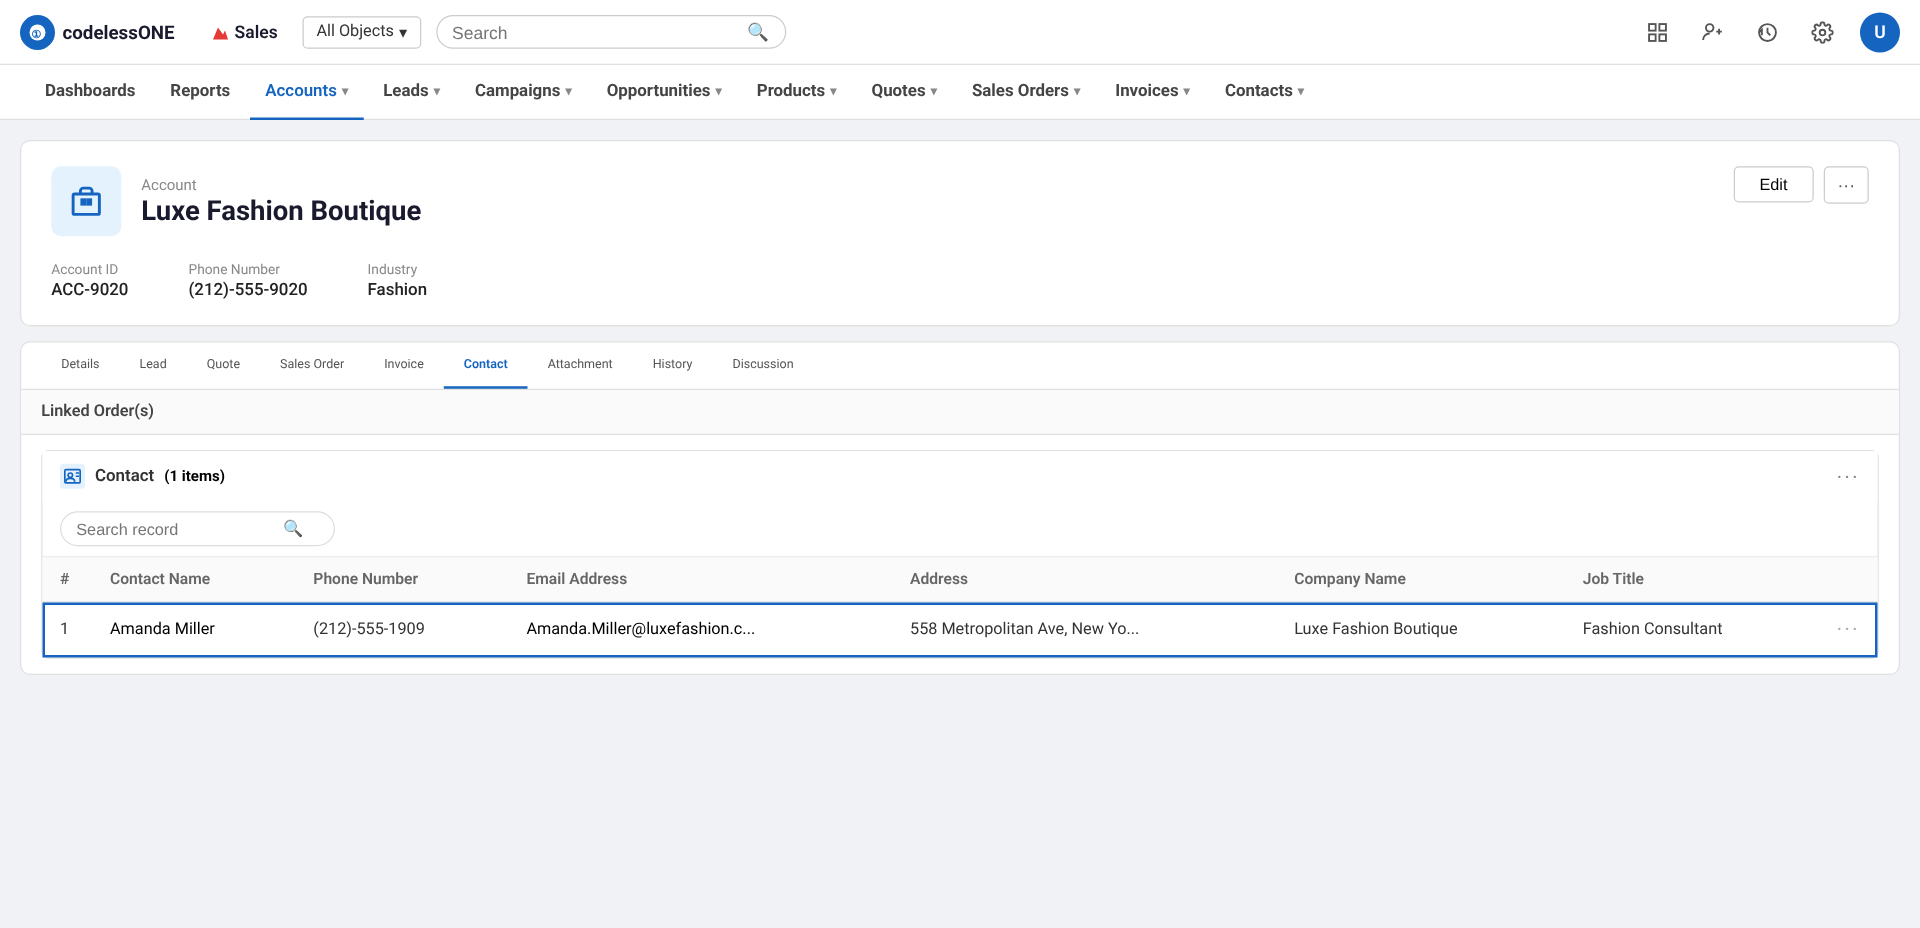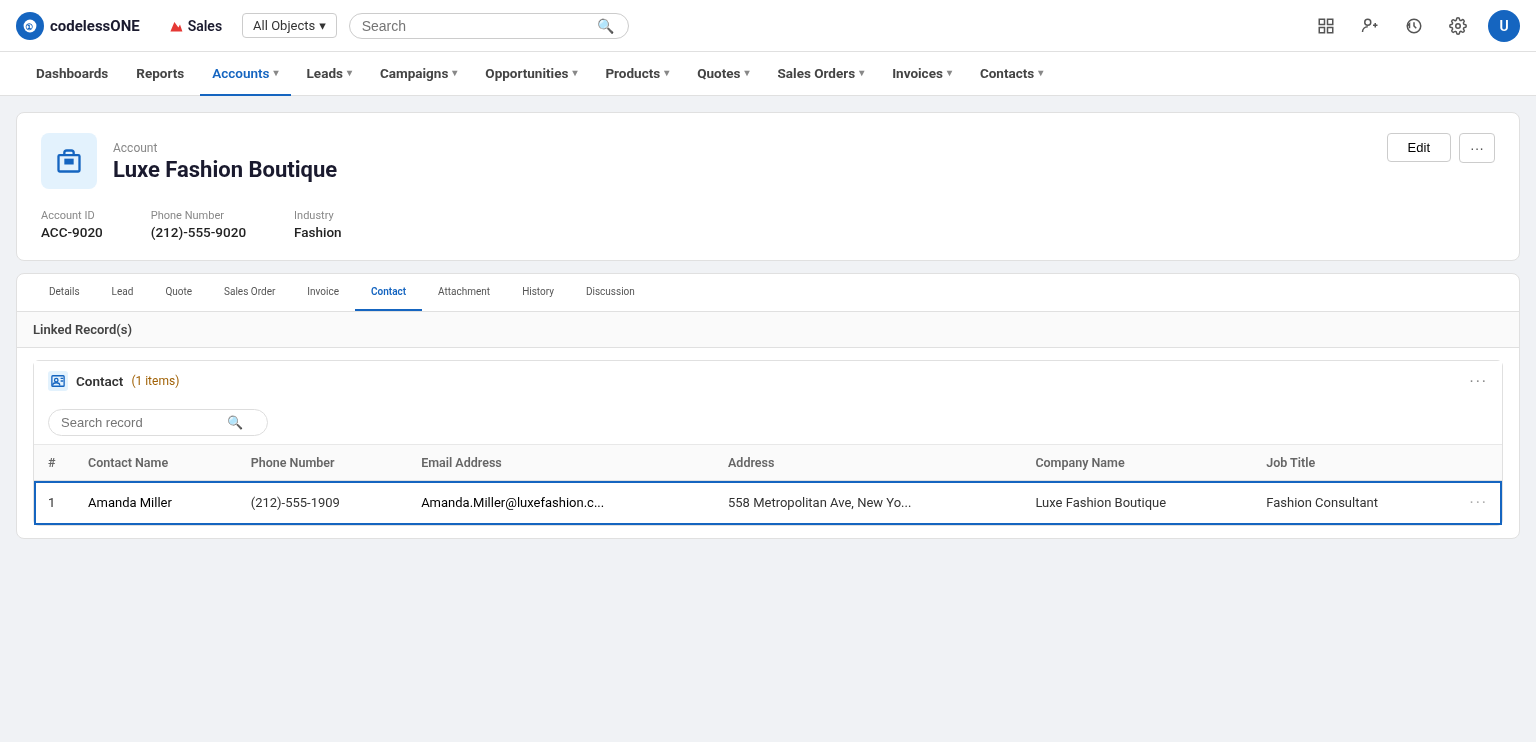--- a/index.html
+++ b/index.html
@@ -48,21 +48,21 @@
     .tabs-row { display: flex; border-bottom: 1px solid #e0e0e0; padding: 0 16px; }
     .tab-item { padding: 12px 16px; font-size: 10px; color: #555; cursor: pointer; border-bottom: 2px solid transparent; white-space: nowrap; }
     .tab-item.active { color: #1565c0; font-weight: 600; border-bottom: 2px solid #1565c0; }
     .linked-records-header { padding: 10px 16px; font-size: 13px; font-weight: 600; color: #444; border-bottom: 1px solid #e0e0e0; background: #fafafa; }
 
     
     .contact-section { border: 1px solid #e0e0e0; margin: 12px 16px; border-radius: 6px; }
     .contact-section-header { display: flex; align-items: center; justify-content: space-between; padding: 10px 14px; background: #fff; }
     .contact-section-title { display: flex; align-items: center; gap: 8px; font-size: 13.5px; font-weight: 600; color: #333; }
     .contact-icon { width: 20px; height: 20px; background: #e3f2fd; border-radius: 3px; display: flex; align-items: center; justify-content: center; font-size: 11px; }
-    .count-badge { font-size: 12px; color: #a16207; font-weight: 400; }
+    .count-badge { font-size: 12px; color: #000000; font-weight: 700; }
     .section-more { cursor: pointer; color: #888; font-size: 16px; letter-spacing: 2px; }
 
     
     .search-record-wrap { padding: 8px 14px; border-bottom: 1px solid #e8e8e8; }
     .search-record { display: flex; align-items: center; border: 1px solid #ddd; border-radius: 20px; padding: 5px 12px; width: 220px; gap: 6px; background: #fff; }
     .search-record input { border: none; outline: none; font-size: 13px; color: #888; width: 160px; }
     .search-small-icon { color: #aaa; font-size: 13px; }
 
     
     .contact-table { width: 100%; border-collapse: collapse; }
@@ -232,21 +232,21 @@
       <div class="tab-item">Lead</div>
       <div class="tab-item">Quote</div>
       <div class="tab-item">Sales Order</div>
       <div class="tab-item">Invoice</div>
       <div class="tab-item active">Contact</div>
       <div class="tab-item">Attachment</div>
       <div class="tab-item">History</div>
       <div class="tab-item">Discussion</div>
     </div>
 
-    <div class="linked-records-header">Linked Record(s)</div>
+    <div class="linked-records-header">Linked Order(s)</div>
 
     <div class="contact-section">
       <div class="contact-section-header">
         <div class="contact-section-title">
           <div class="contact-icon">
             <svg viewBox="0 0 16 16" width="14" height="14" fill="none" stroke="#1565c0" stroke-width="1.5">
               <rect x="1" y="2" width="14" height="12" rx="1"></rect>
               <circle cx="6" cy="7" r="2"></circle>
               <path d="M2 13c0-2 2-3 4-3s4 1 4 3"></path>
               <line x1="11" y1="5" x2="14" y2="5"></line>

